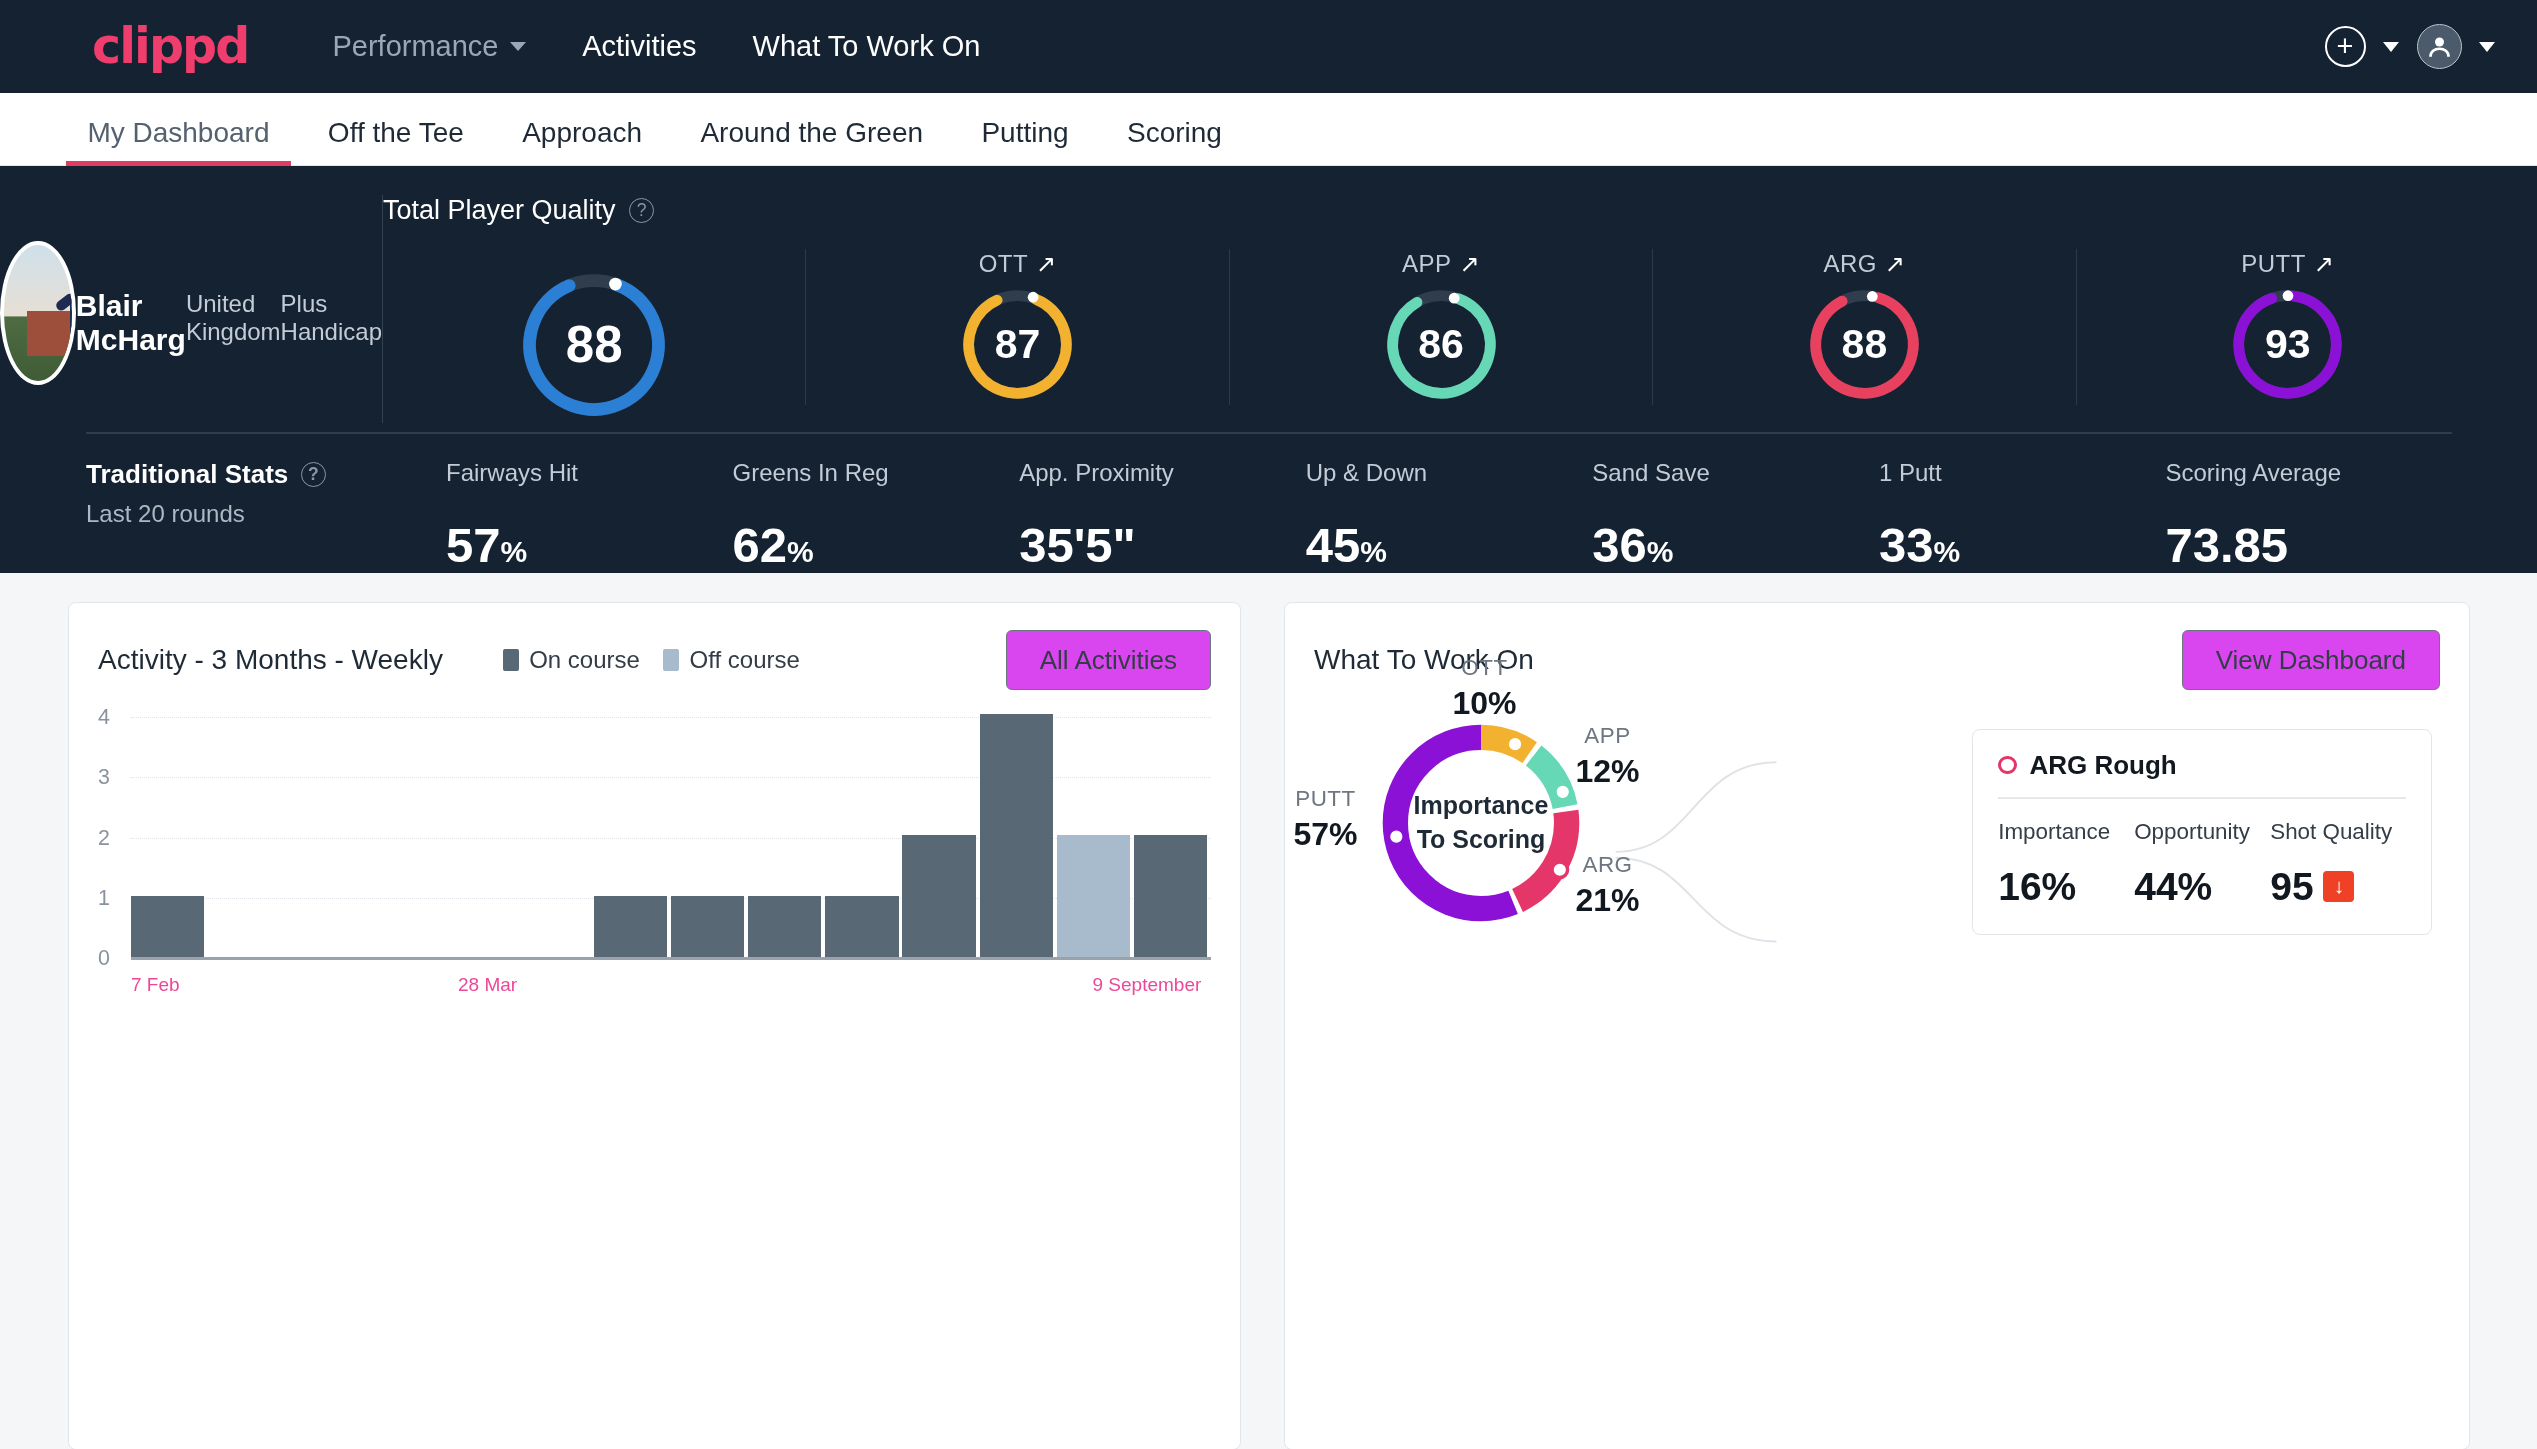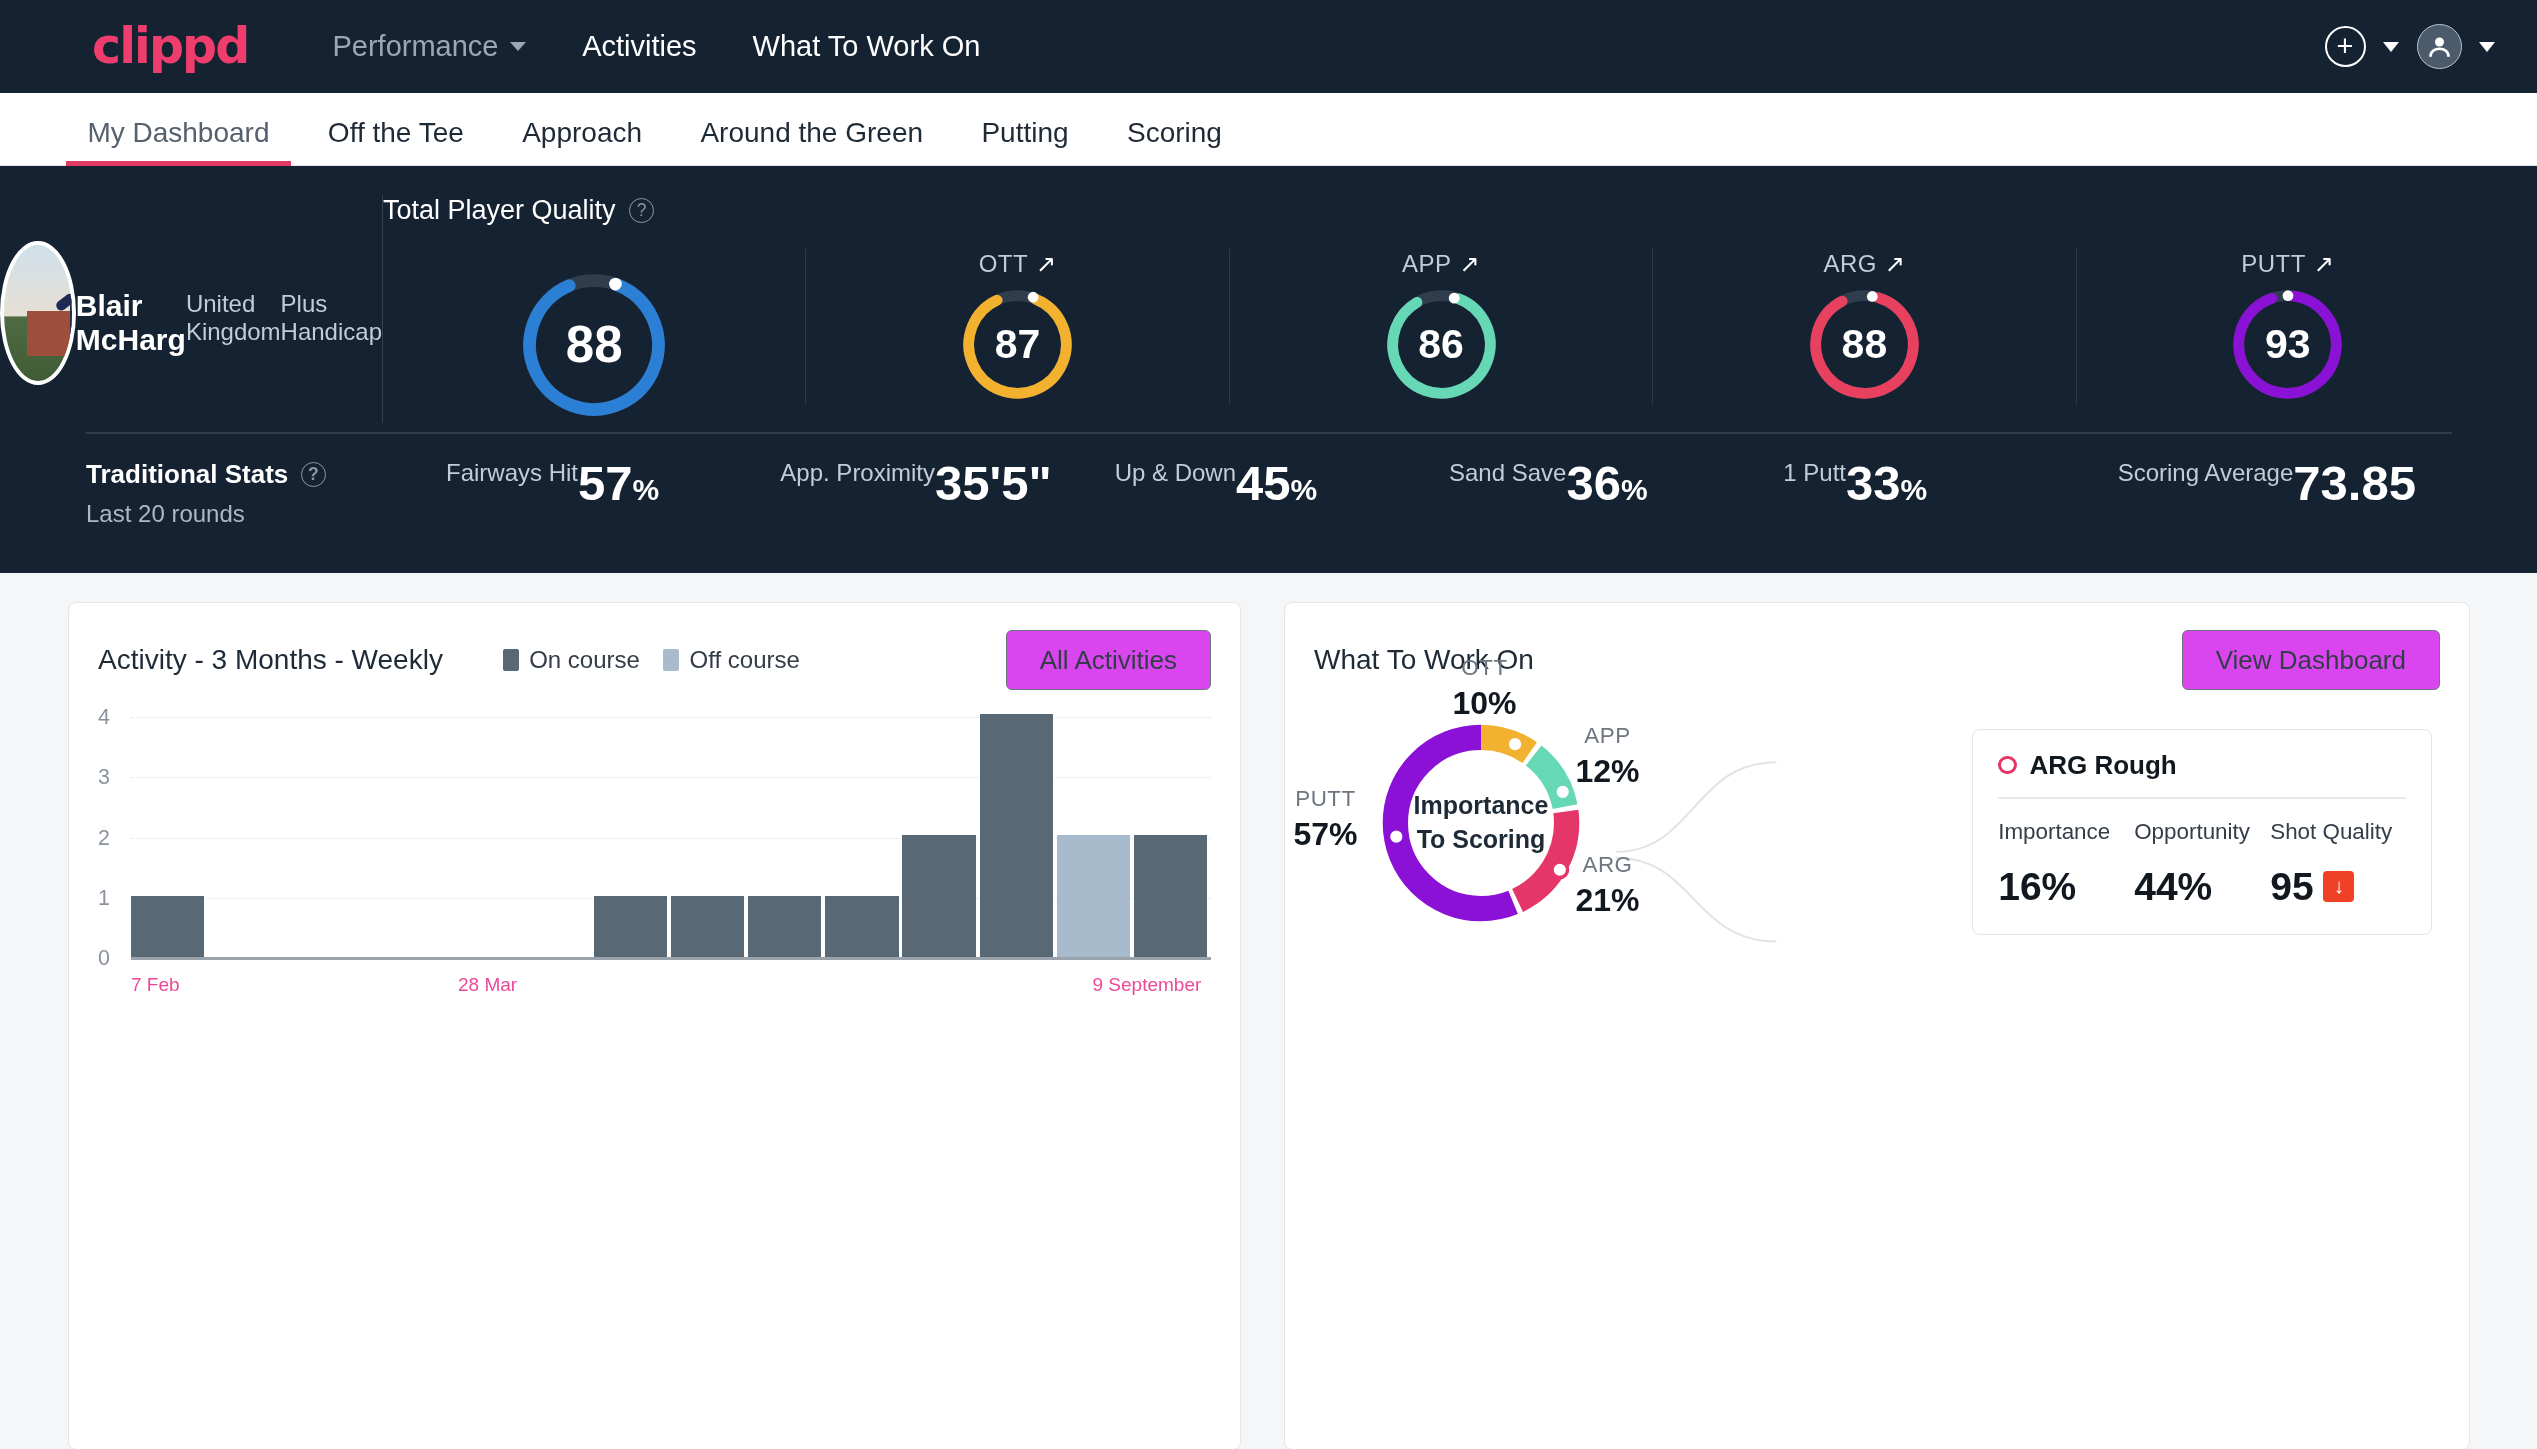--- a/index.html
+++ b/index.html
@@ -189,21 +189,21 @@
     display:flex; align-items:flex-start;
     padding: 25px 86px 0 86px;
   }
   .trad-lbl { width: 360px; }
   .trad-title {
     color:#ffffff; font-size:26px; font-weight:700;
     display:flex; align-items:center; gap:12.7px;
   }
   .trad-sub { color:#aeb8c3; font-size:24px; margin-top:9.7px; }
   .stats { flex:1; display:flex; }
-  .stat { flex:1; display:flex; flex-direction:row; }
+  .stat { flex:1; display:flex; flex-direction:column;gap:24px; }
   .stat-name { color:#c3ccd6; font-size:24px; margin-bottom:9.7px; }
   .stat-val { color:#ffffff; font-size:49px; font-weight:700; line-height:1; }
   .stat-val .u { font-size:30px; font-weight:700; }
 
   
   .bottom {
     background:#f4f6f8;
     height: calc(1450px - 93px - 73px - 407px);
     display:flex; gap: 43px; padding: 29px 68px 0 68px;
   }
@@ -433,20 +433,24 @@
       <div class="trad-title">
         <span>Traditional Stats</span>
         <span class="help">?</span>
       </div>
       <div class="trad-sub">Last 20 rounds</div>
     </div>
     <div class="stats">
       <div class="stat">
         <div class="stat-name">Fairways Hit</div>
         <div class="stat-val"><span>57</span><span class="u">%</span></div>
+      </div>
+      <div class="stat">
+        <div class="stat-name">Greens In Reg</div>
+        <div class="stat-val"><span>62</span><span class="u">%</span></div>
       </div>
       <div class="stat">
         <div class="stat-name">App. Proximity</div>
         <div class="stat-val"><span>35'5"</span><span class="u"></span></div>
       </div>
       <div class="stat">
         <div class="stat-name">Up &amp; Down</div>
         <div class="stat-val"><span>45</span><span class="u">%</span></div>
       </div>
       <div class="stat">

